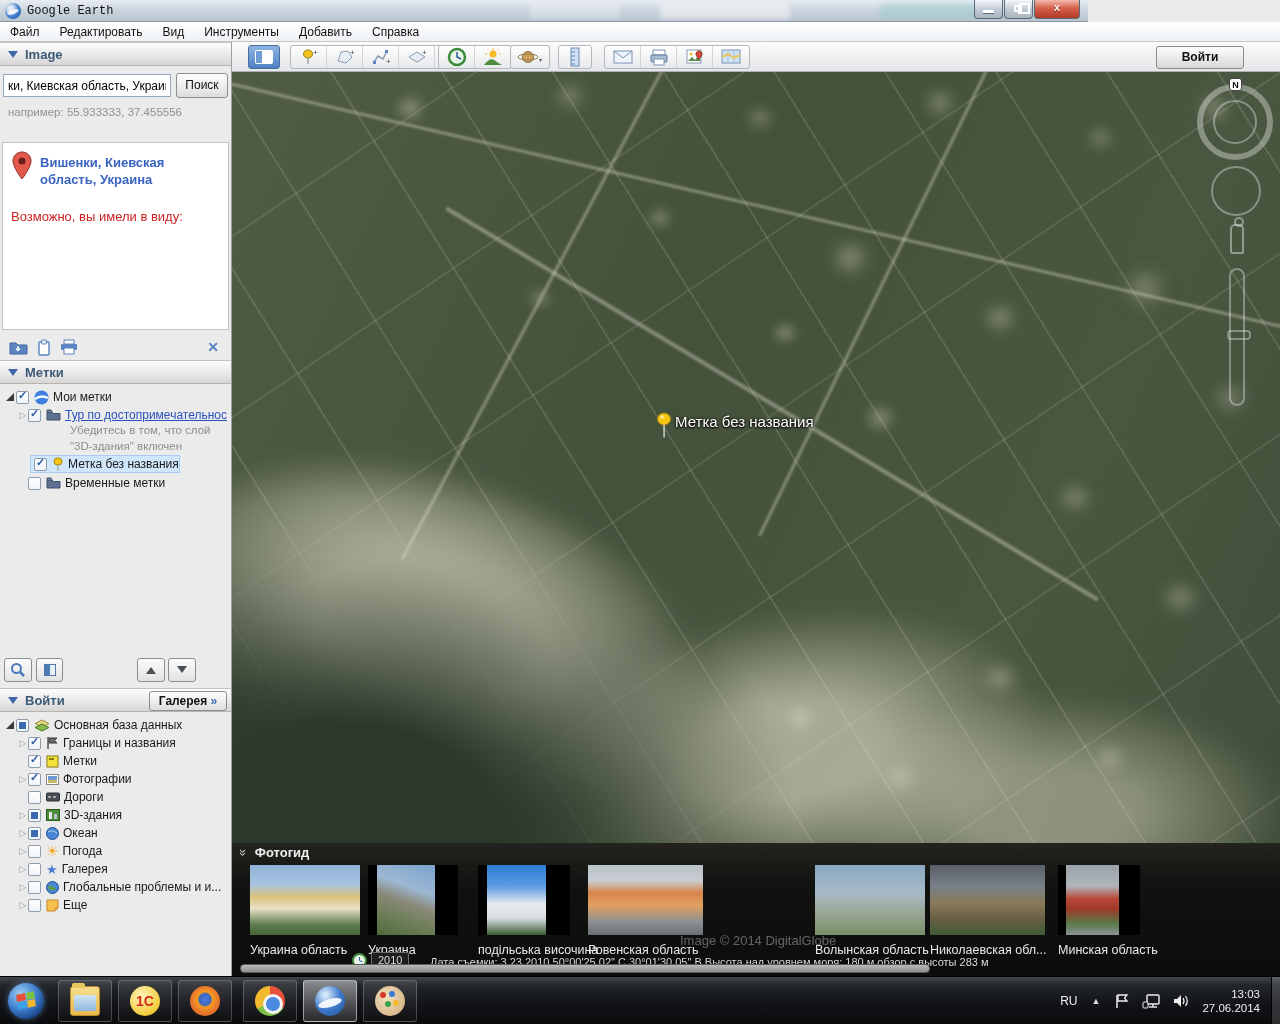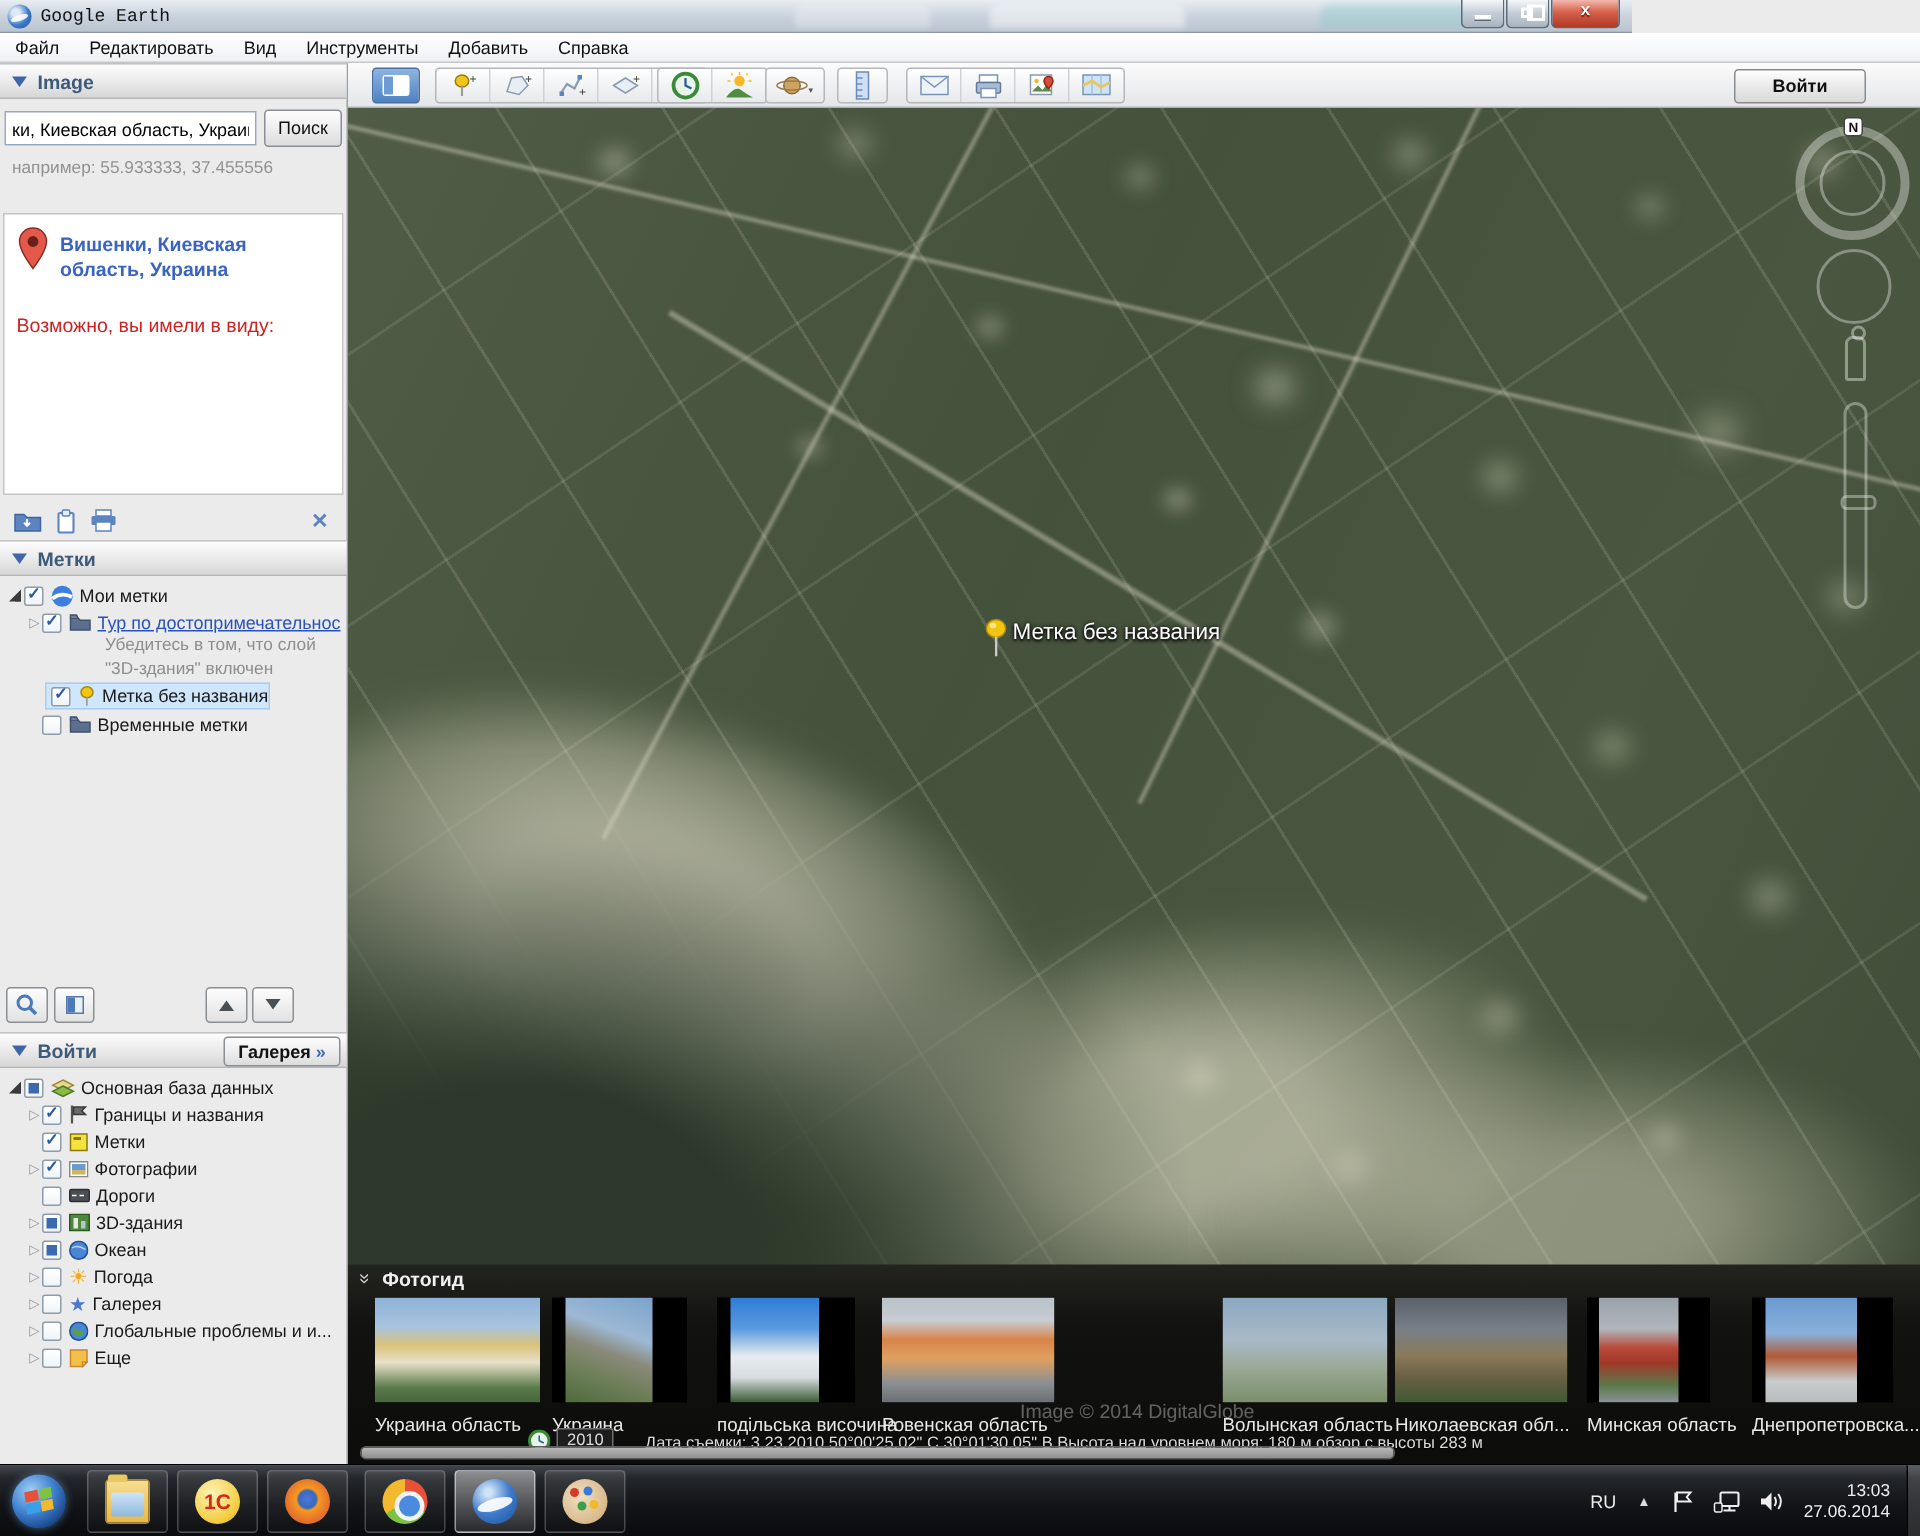--- a/index.html
+++ b/index.html
@@ -641,26 +641,20 @@
             <div class="img" style="background:linear-gradient(180deg,#5a6068 0%,#787f88 30%,#8a7a5a 55%,#6a5f45 76%,#3f5a35 100%)"></div>
           </div>
         <div class="pcap">Николаевская обл...</div>
       </div>
       <div class="pitem" style="left:826px;width:82px;">
         <div class="thumb lbx" style="width:82px;">
             <div class="img" style="background:linear-gradient(180deg,#9aa2aa 0%,#b0b6bc 30%,#b84a3a 48%,#a03828 62%,#5a7a4a 84%,#8a9298 100%)"></div>
           </div>
         <div class="pcap">Минская область</div>
       </div>
-      <div class="pitem" style="left:936px;width:94px;">
-        <div class="thumb lbx" style="width:94px;">
-            <div class="img" style="background:linear-gradient(180deg,#6a9ad0 0%,#8ab0dc 34%,#b05a35 56%,#c8cccd 80%,#b8bcbd 100%)"></div>
-          </div>
-        <div class="pcap">Днепропетровска...</div>
-      </div>
 
       <div class="watermark">Image © 2014 DigitalGlobe</div>
       <div class="statusline">Дата съемки: 3.23.2010      50°00'25.02" С   30°01'30.05" В   Высота над уровнем моря:  180 м     обзор с высоты  283 м</div>
       <div class="datechip">
         <svg width="15" height="15">
             <circle cx="7.5" cy="7.5" r="6.5" fill="#e8f4e8" stroke="#3a8a3a" stroke-width="2"></circle>
             <path d="M7.5 4v3.5l3 1.5" stroke="#2a5aa0" fill="none"></path>
           </svg>
         <span class="chip">2010</span>
       </div>

